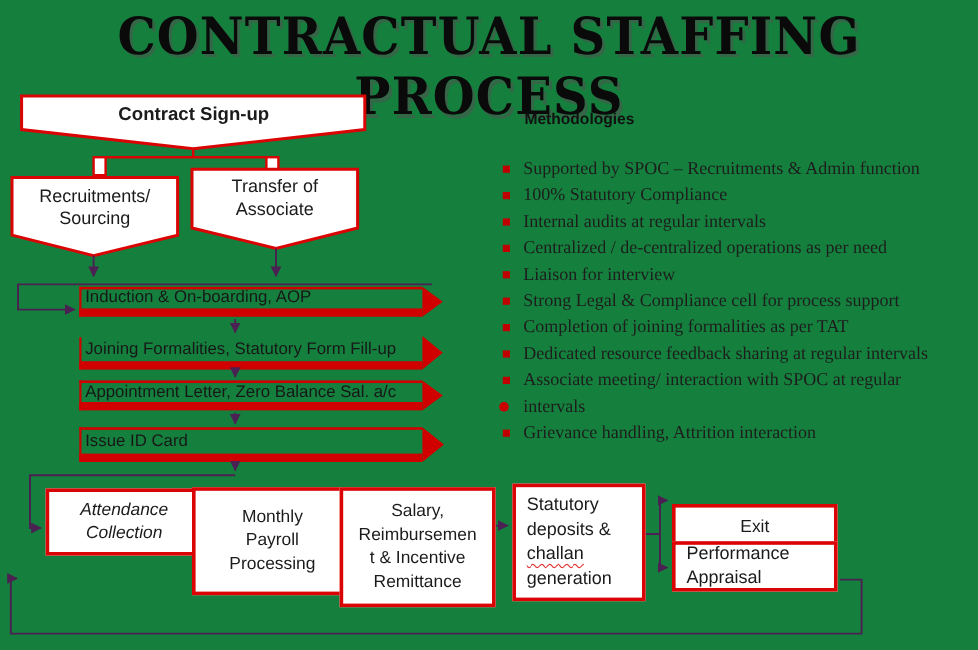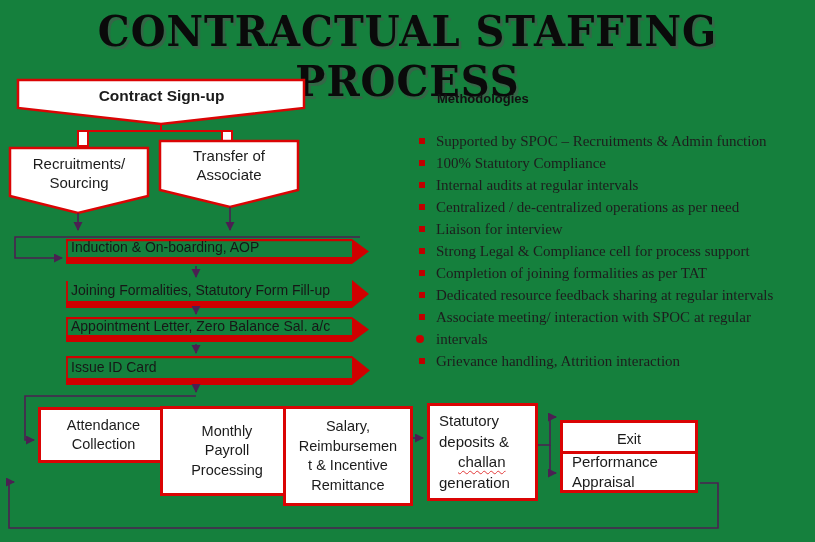--- a/index.html
+++ b/index.html
@@ -22,21 +22,21 @@
   .shape-lbl{font-size:15px;}
   .banner-lbl{font-size:14px;color:#171717;}
 
   
   .pbox{position:absolute;border:3px solid #da0404;background:#fff;box-sizing:border-box;
         display:flex;align-items:center;font-size:14.5px;line-height:19.5px;}
   .pbox.center{justify-content:center;text-align:center;}
   .pbox.leftpad{padding-left:9px;}
   .statutory-lines div{font-size:15px;line-height:20.5px;}
   .wavy{text-decoration-line:underline;text-decoration-style:wavy;
-        text-decoration-color:#e23a3a;text-decoration-thickness:1px;text-underline-offset:3px;margin-left:19px;}
+        text-decoration-color:#e23a3a;text-decoration-thickness:1px;text-underline-offset:3px;}
 
   
   .meth-head{position:absolute;left:437px;top:91px;font-size:13px;font-weight:700;color:#111;}
   .meth-list{position:absolute;left:419px;top:131px;width:385px;}
   .mrow{display:flex;margin-bottom:1.5px;}
   .mrow .btxt{flex:1;font-family:"Liberation Serif",serif;font-size:15px;
               line-height:20.5px;color:#1d1d1d;}
   .bullet{flex:0 0 auto;margin:7px 11px 0 0;}
   .bullet.sq{width:6px;height:6px;background:#c00000;}
   .bullet.rd{width:8px;height:8px;border-radius:50%;background:#c90000;margin-top:6px;margin-left:-3px;margin-right:12px;}
@@ -112,21 +112,21 @@
   <div class="lbl shape-lbl center prelines" style="left:10px;top:150px;width:138px;height:46px;">Recruitments/
 Sourcing</div>
   <div class="lbl shape-lbl center prelines" style="left:160px;top:144px;width:138px;height:42px;">Transfer of
 Associate</div>
 
   <div class="lbl banner-lbl" style="left:71px;top:238px;width:282px;height:19px;">Induction &amp; On-boarding, AOP</div>
   <div class="lbl banner-lbl" style="left:71px;top:280px;width:282px;height:21px;">Joining Formalities, Statutory Form Fill-up</div>
   <div class="lbl banner-lbl" style="left:71px;top:318px;width:282px;height:17px;">Appointment Letter, Zero Balance Sal. a/c</div>
   <div class="lbl banner-lbl" style="left:71px;top:356px;width:282px;height:22px;">Issue ID Card</div>
 
-  <div class="pbox center prelines" style="left:38px;top:407px;width:131px;height:56px;">Attendance
+  <div class="pbox center prelines" style="left:38px;top:407px;width:131px;height:56px;font-style:italic;">Attendance
 Collection</div>
   <div class="pbox center prelines" style="left:160px;top:406px;width:134px;height:90px;">Monthly
 Payroll
 Processing</div>
   <div class="pbox center prelines" style="left:283px;top:406px;width:130px;height:100px;text-align:center;">Salary,
 Reimbursemen
 t &amp; Incentive
 Remittance</div>
 
   <div class="pbox leftpad" style="left:427px;top:403px;width:111px;height:98px;">

